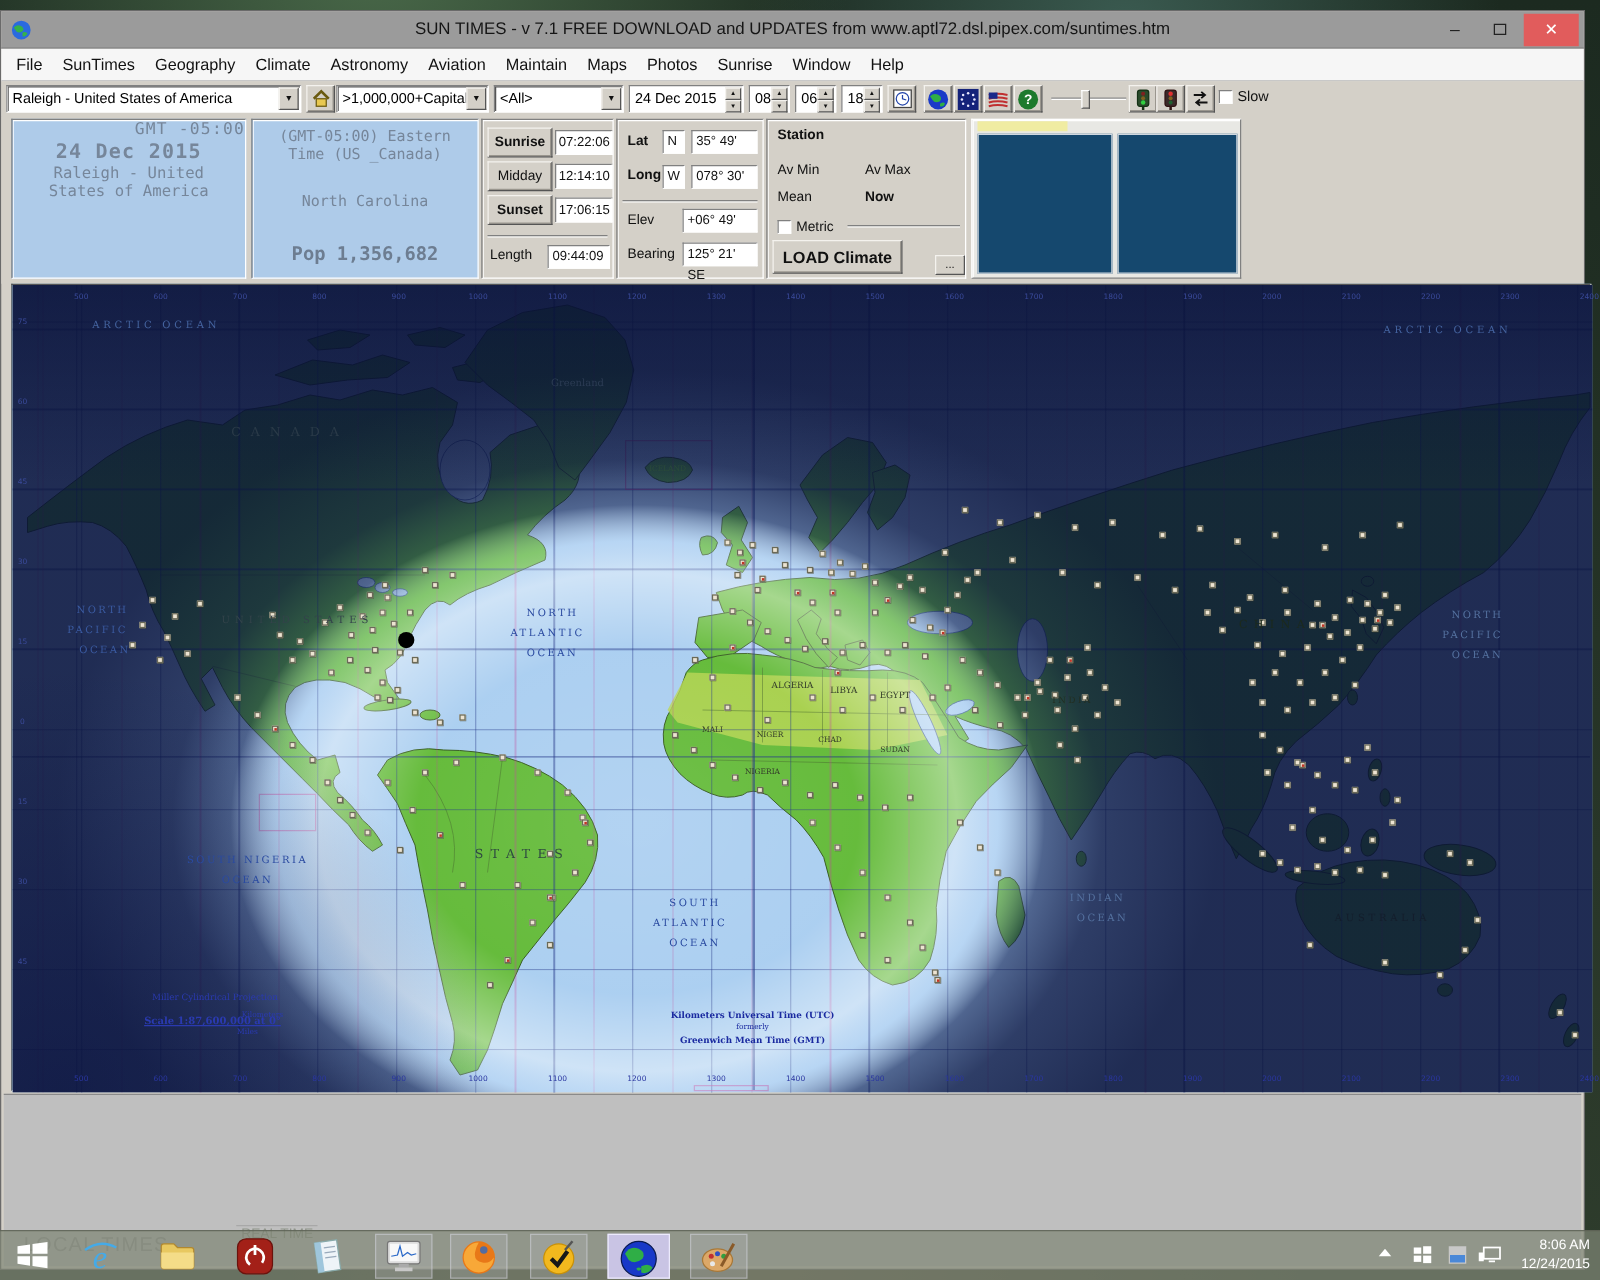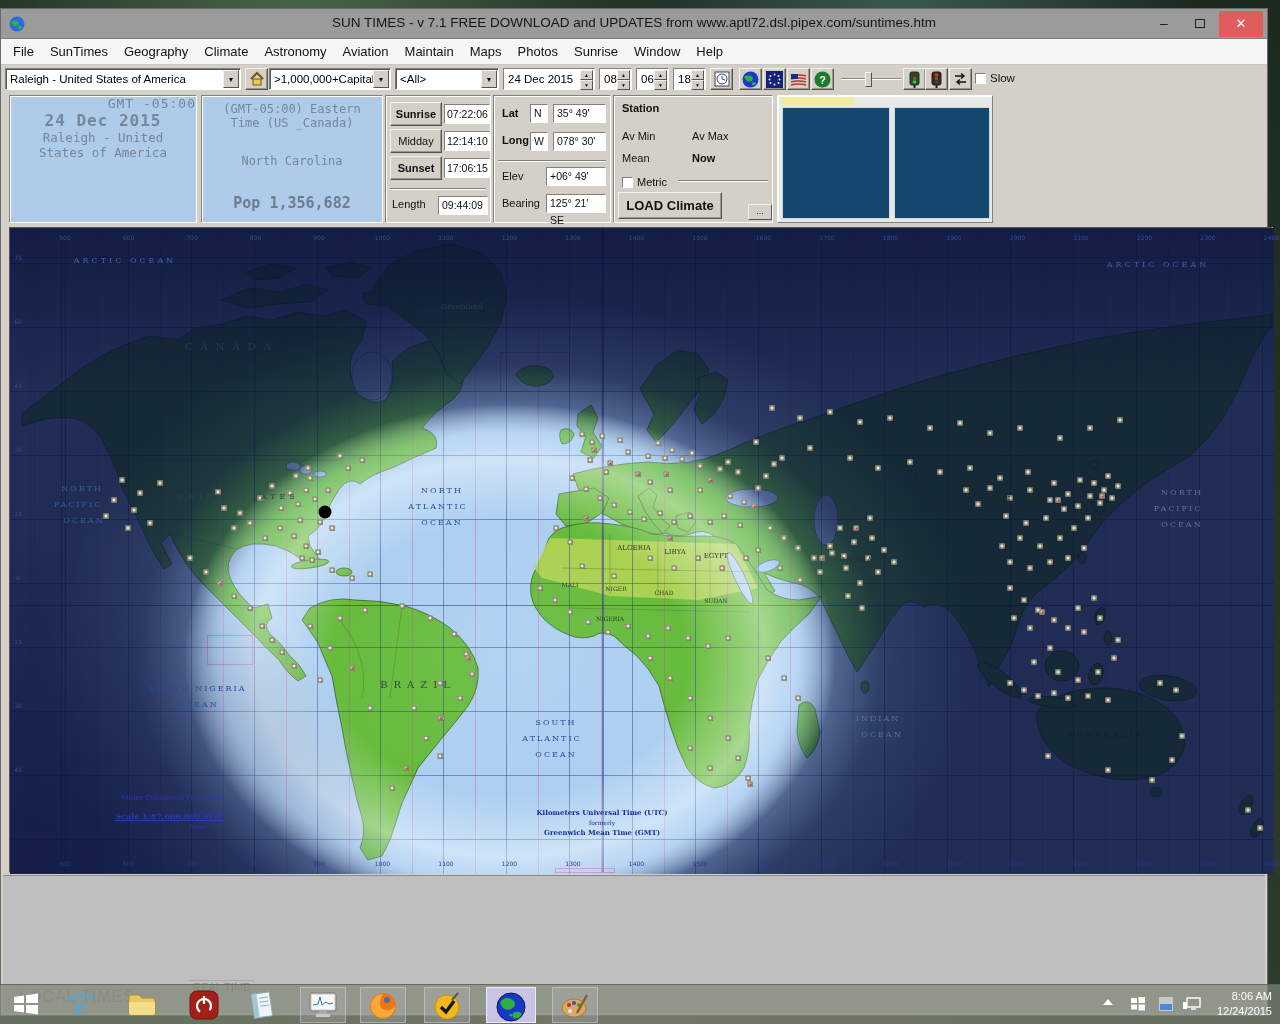--- a/index.html
+++ b/index.html
@@ -699,21 +699,21 @@
         <div class="ml" style="left: 222px; top: 118px; font-size: 10px; color: rgb(42, 58, 72); letter-spacing: 8px; font-weight: normal;">CANADA</div>
         <div class="ml" style="left: 72px; top: 260px; font-size: 8px; color: rgb(58, 90, 160); letter-spacing: 2px; font-weight: normal;">NORTH</div>
         <div class="ml" style="left: 68px; top: 276px; font-size: 8px; color: rgb(58, 90, 160); letter-spacing: 2px; font-weight: normal;">PACIFIC</div>
         <div class="ml" style="left: 74px; top: 292px; font-size: 8px; color: rgb(58, 90, 160); letter-spacing: 2px; font-weight: normal;">OCEAN</div>
         <div class="ml" style="left: 432px; top: 262px; font-size: 8px; color: rgb(42, 74, 160); letter-spacing: 2px; font-weight: normal;">NORTH</div>
         <div class="ml" style="left: 428px; top: 278px; font-size: 8px; color: rgb(42, 74, 160); letter-spacing: 2px; font-weight: normal;">ATLANTIC</div>
         <div class="ml" style="left: 432px; top: 294px; font-size: 8px; color: rgb(42, 74, 160); letter-spacing: 2px; font-weight: normal;">OCEAN</div>
         <div class="ml" style="left: 228px; top: 268px; font-size: 8px; color: rgb(51, 67, 74); letter-spacing: 4px; font-weight: normal;">UNITED STATES</div>
         <div class="ml" style="left: 188px; top: 460px; font-size: 8px; color: rgb(42, 74, 160); letter-spacing: 2px; font-weight: normal;">SOUTH NIGERIA</div>
         <div class="ml" style="left: 188px; top: 476px; font-size: 8px; color: rgb(42, 74, 160); letter-spacing: 2px; font-weight: normal;">OCEAN</div>
-        <div class="ml" style="left: 408px; top: 456px; font-size: 10px; color: rgb(47, 74, 64); letter-spacing: 6px; font-weight: normal;">BRAZIL</div>
+        <div class="ml" style="left: 408px; top: 456px; font-size: 10px; color: rgb(47, 74, 64); letter-spacing: 6px; font-weight: normal;">STATES</div>
         <div class="ml" style="left: 546px; top: 494px; font-size: 8px; color: rgb(42, 74, 160); letter-spacing: 2px; font-weight: normal;">SOUTH</div>
         <div class="ml" style="left: 542px; top: 510px; font-size: 8px; color: rgb(42, 74, 160); letter-spacing: 2px; font-weight: normal;">ATLANTIC</div>
         <div class="ml" style="left: 546px; top: 526px; font-size: 8px; color: rgb(42, 74, 160); letter-spacing: 2px; font-weight: normal;">OCEAN</div>
         <div class="ml" style="left: 868px; top: 490px; font-size: 8px; color: rgb(84, 113, 159); letter-spacing: 2px; font-weight: normal;">INDIAN</div>
         <div class="ml" style="left: 872px; top: 506px; font-size: 8px; color: rgb(84, 113, 159); letter-spacing: 2px; font-weight: normal;">OCEAN</div>
         <div class="ml" style="left: 1172px; top: 264px; font-size: 8px; color: rgb(84, 113, 159); letter-spacing: 2px; font-weight: normal;">NORTH</div>
         <div class="ml" style="left: 1168px; top: 280px; font-size: 8px; color: rgb(84, 113, 159); letter-spacing: 2px; font-weight: normal;">PACIFIC</div>
         <div class="ml" style="left: 1172px; top: 296px; font-size: 8px; color: rgb(84, 113, 159); letter-spacing: 2px; font-weight: normal;">OCEAN</div>
         <div class="ml" style="left: 524px; top: 147px; font-size: 6px; color: rgb(42, 74, 58); letter-spacing: 0px; font-weight: normal;">ICELAND</div>
         <div class="ml" style="left: 624px; top: 320px; font-size: 7px; color: rgb(51, 60, 42); letter-spacing: 0px; font-weight: normal;">ALGERIA</div>

